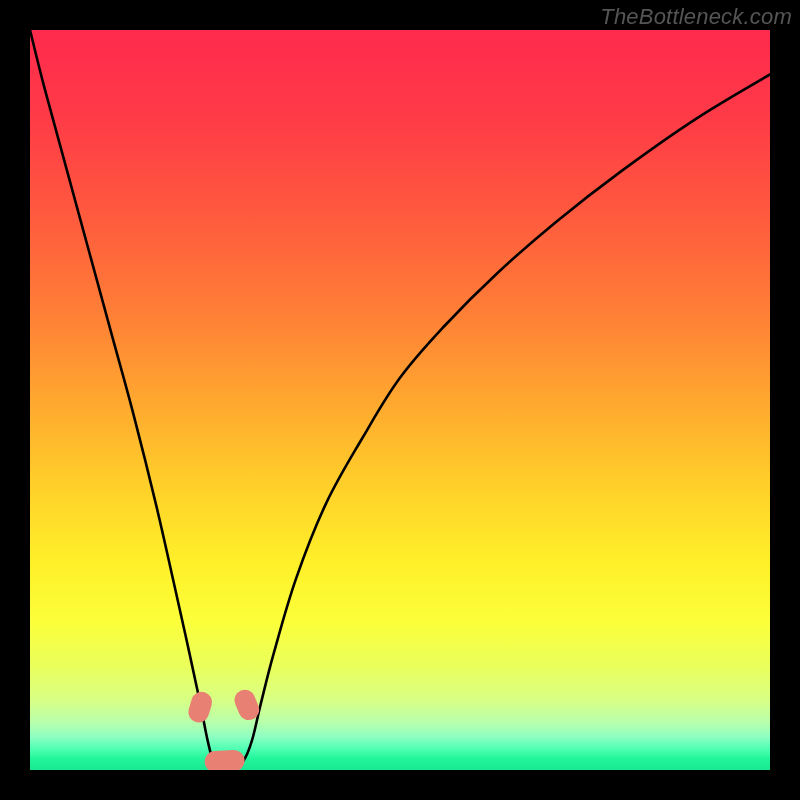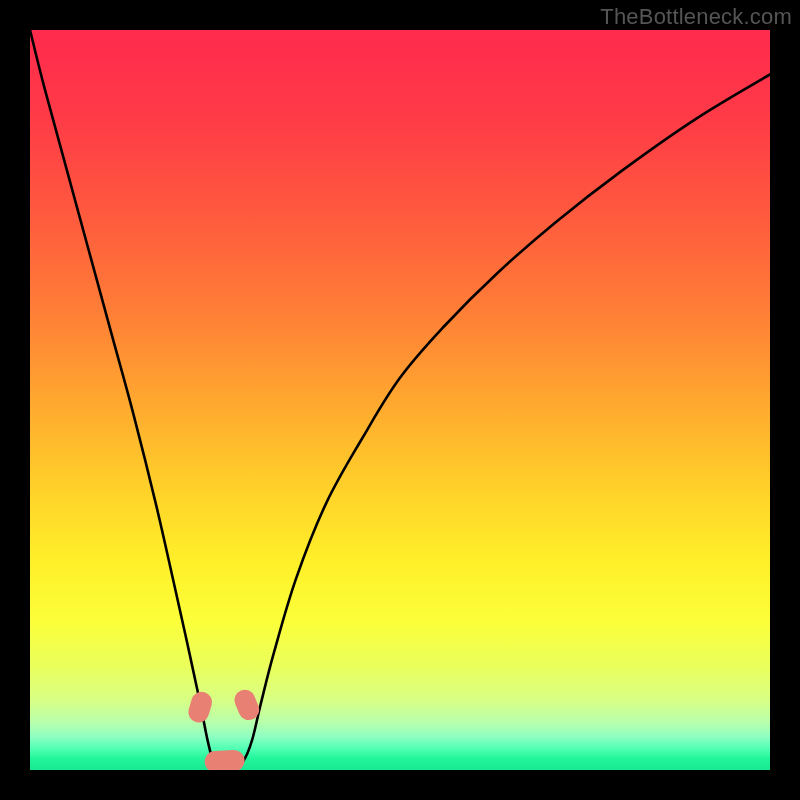--- a/index.html
+++ b/index.html
@@ -80,14 +80,14 @@
     </svg>
     <svg class="curve" viewBox="0 0 100 100" preserveAspectRatio="none">
       <path id="curve-path" fill="none" stroke-width="0.35" stroke-linejoin="round" stroke-linecap="round" d="M 0 0 C 0.360 1.440, 1.100 4.580, 2.000 8.000 C 2.900 11.420, 3.920 15.040, 5.000 19.000 C 6.080 22.960, 6.920 26.040, 8.000 30.000 C 9.080 33.960, 9.920 37.040, 11.000 41.000 C 12.080 44.960, 12.920 47.860, 14.000 52.000 C 15.080 56.140, 16.010 59.860, 17.000 64.000 C 17.990 68.140, 18.690 71.400, 19.500 75.000 C 20.310 78.600, 20.870 81.120, 21.500 84.000 C 22.130 86.880, 22.550 88.840, 23.000 91.000 C 23.450 93.160, 23.676 94.596, 24.000 96.000 C 24.324 97.404, 24.476 98.188, 24.800 98.800 C 25.124 99.412, 25.350 99.292, 25.800 99.400 C 26.250 99.508, 26.760 99.508, 27.300 99.400 C 27.840 99.292, 28.314 99.412, 28.800 98.800 C 29.286 98.188, 29.568 97.404, 30.000 96.000 C 30.432 94.596, 30.660 93.160, 31.200 91.000 C 31.740 88.840, 32.136 87.060, 33.000 84.000 C 33.864 80.940, 34.740 77.600, 36.000 74.000 C 37.260 70.400, 38.380 67.420, 40.000 64.000 C 41.620 60.580, 43.200 58.060, 45.000 55.000 C 46.800 51.940, 48.020 49.700, 50.000 47.000 C 51.980 44.300, 53.660 42.520, 56.000 40.000 C 58.340 37.480, 60.300 35.520, 63.000 33.000 C 65.700 30.480, 67.940 28.520, 71.000 26.000 C 74.060 23.480, 76.580 21.520, 80.000 19.000 C 83.420 16.480, 86.400 14.340, 90.000 12.000 C 93.600 9.660, 98.200 7.080, 100.000 6.000" stroke="#000000"></path>
       <g id="markers">
           <rect x="-2.100" y="-1.400" width="4.200" height="2.800" rx="1.400" ry="1.400" fill="#e98074" transform="translate(23.000 91.500) rotate(-73)"></rect>
           <rect x="-2.100" y="-1.400" width="4.200" height="2.800" rx="1.400" ry="1.400" fill="#e98074" transform="translate(29.300 91.200) rotate(68)"></rect>
           <rect x="-2.700" y="-1.450" width="5.400" height="2.900" rx="1.450" ry="1.450" fill="#e98074" transform="translate(26.300 98.800) rotate(-3)"></rect>
         </g>
     </svg>
   </div>
-  <div class="watermark" style="color: rgb(85, 85, 85);">TheBottleneck.com</div>
+  <div class="watermark" style="color: rgb(85, 85, 85); font-style: italic;">TheBottleneck.com</div>
 </div>
 
 </body></html>

